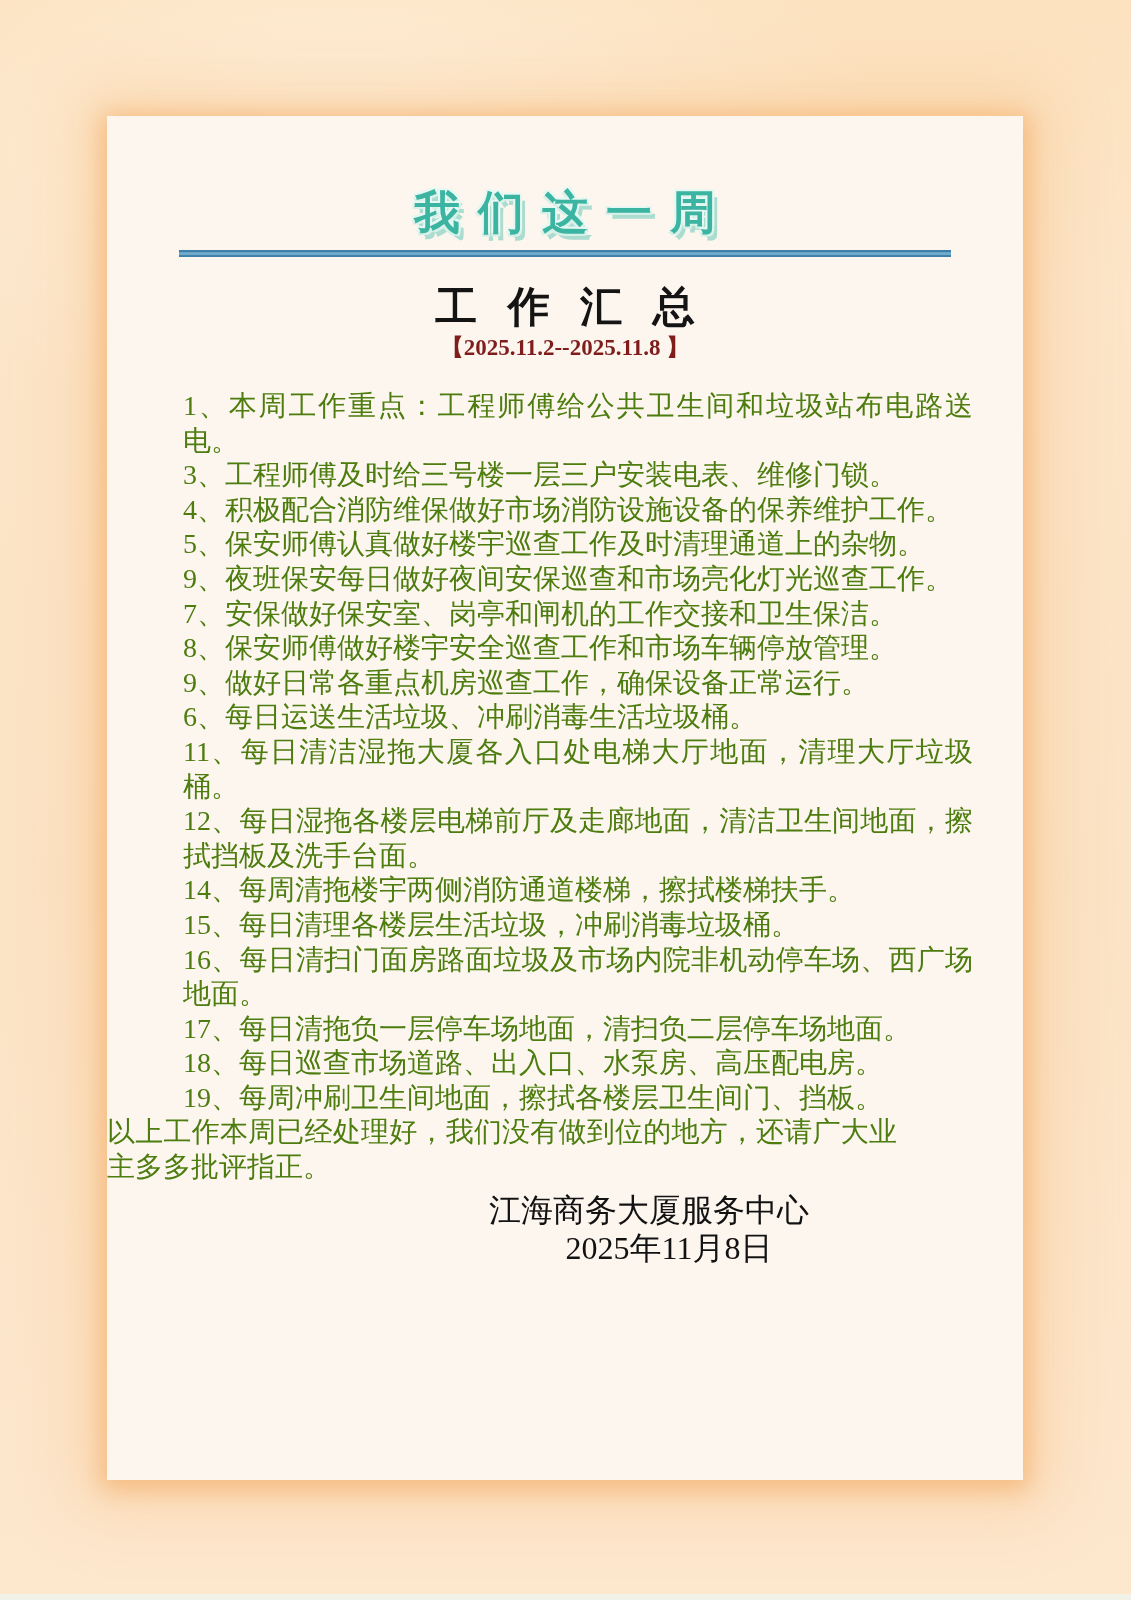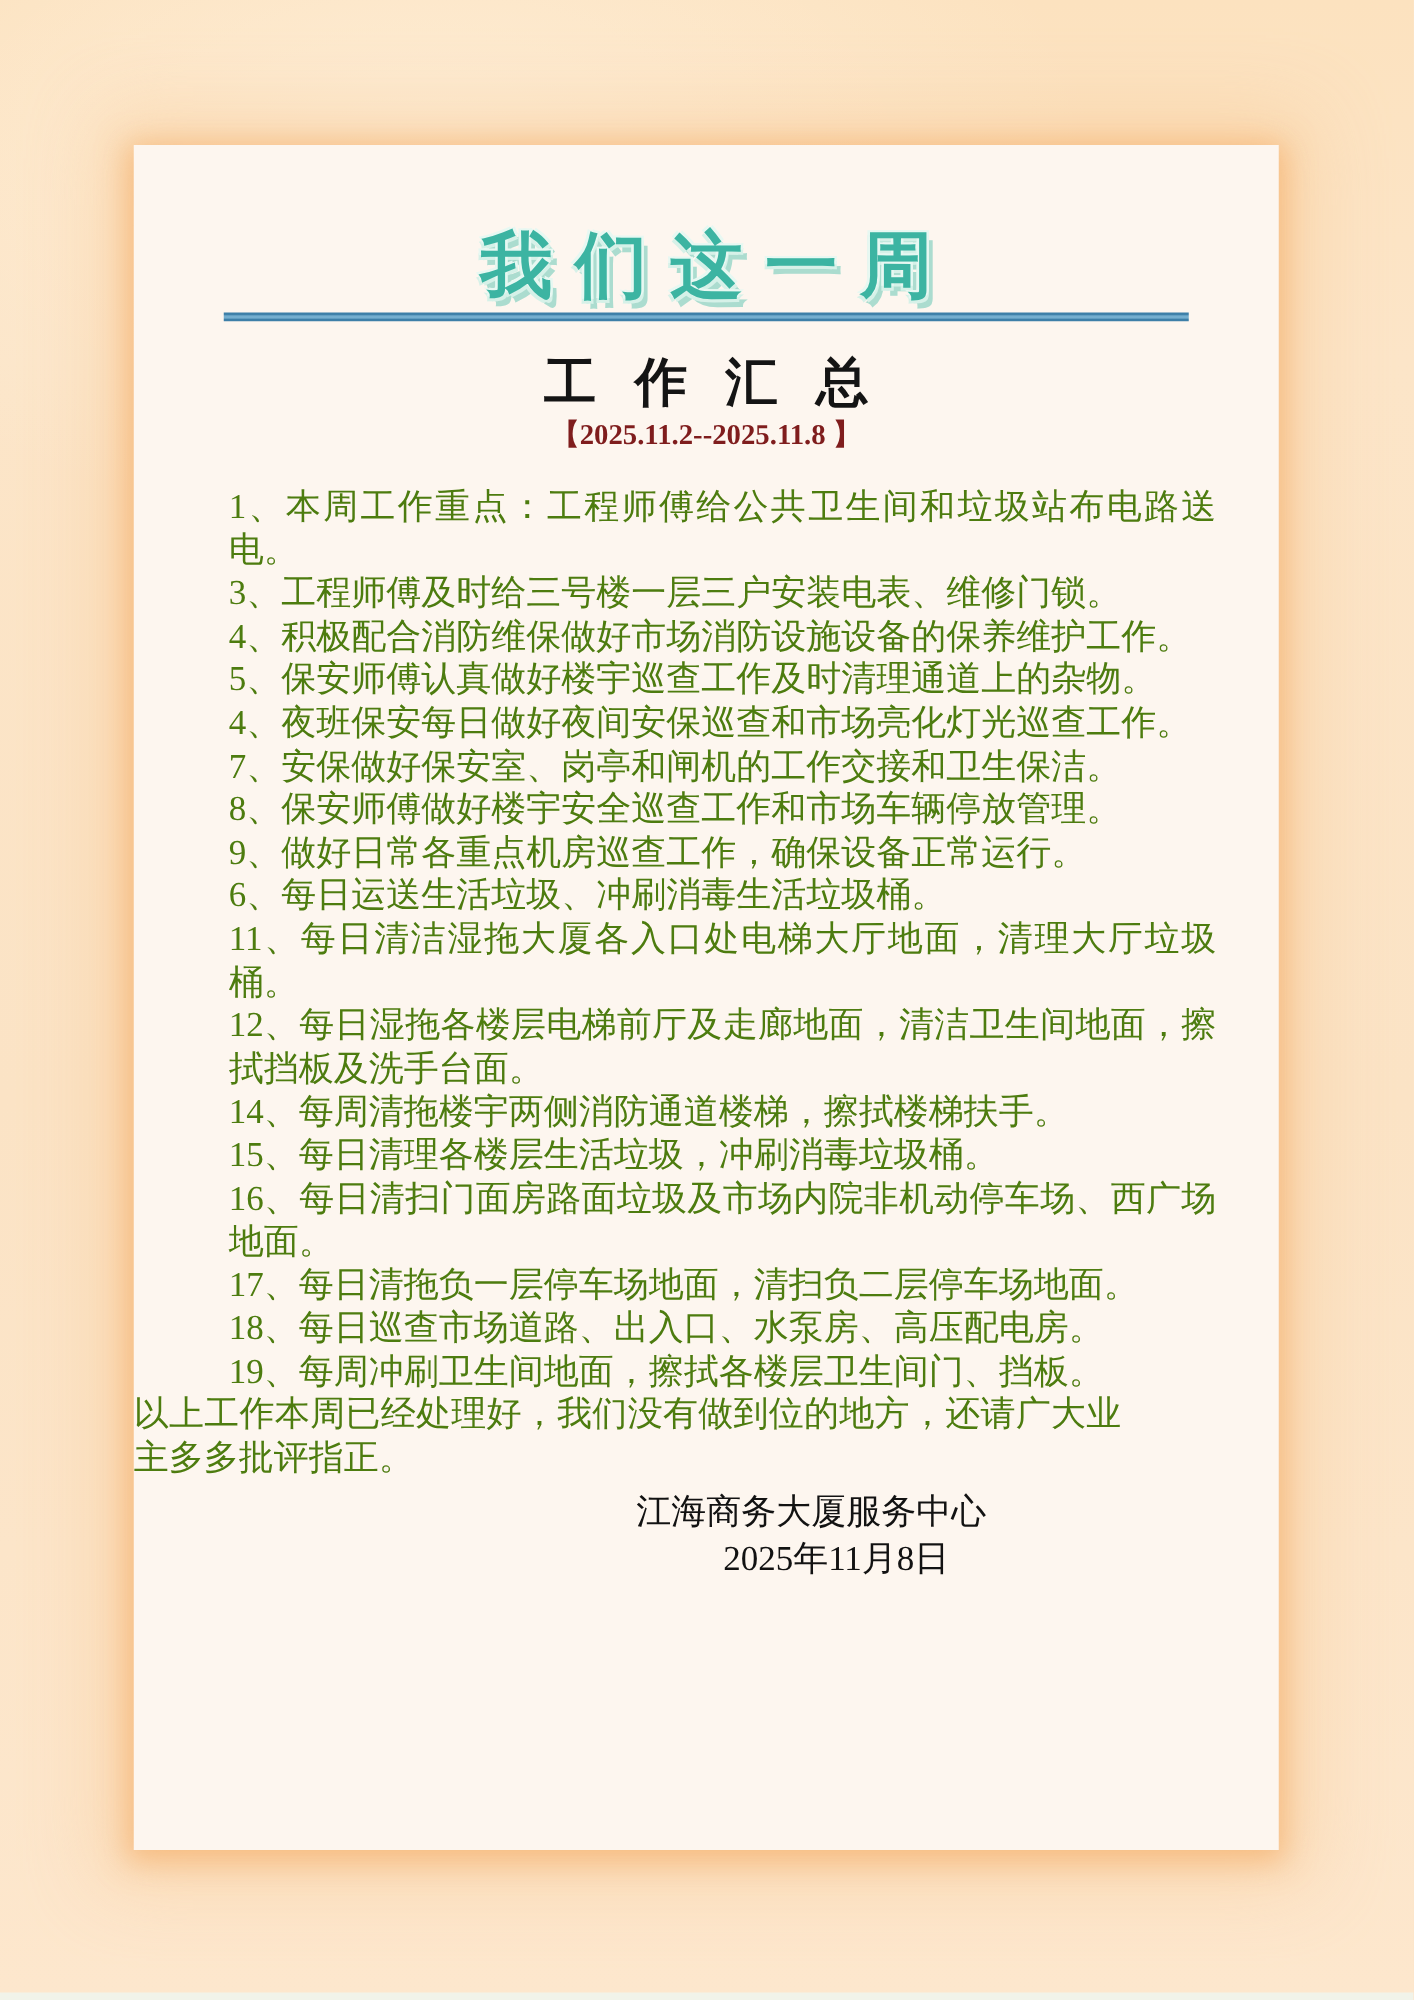--- a/index.html
+++ b/index.html
@@ -25,21 +25,21 @@
     height: 1364px;
     background: #fdf6ef;
     box-shadow:
       0 4px 22px 6px rgba(242,164,88,0.55),
       0 0 60px 26px rgba(248,198,142,0.45);
   }
   .title {
     margin-top: 64px;
     line-height: 66px;
     text-align: center;
-    font-size: 58px;
+    font-size: 46px;
     font-weight: bold;
     letter-spacing: 18px;
     padding-left: 18px; 
     color: #3cb4a2;
     text-shadow:
       -2px -2px 0 #e7f8f2,
        2px -2px 0 #e7f8f2,
       -2px  2px 0 #d6f1e8,
        2px  2px 0 #d6f1e8,
        5px  6px 0 #abdccf;
@@ -77,21 +77,21 @@
     color: #4d7c0f;
     text-align: justify;
   }
   .work-item, .closing {
     margin: 0;
     padding: 0;
   }
   .sig-block {
     margin-left: 76px;
     width: 790px;
-    font-size: 28px;
+    font-size: 32px;
     line-height: 38px;
     color: #121212;
     margin-top: 6px;
   }
   .sig-line {
     position: relative;
     left: 71px;
     text-align: center;
   }
   .sig-date {
@@ -120,21 +120,21 @@
 
     <div class="subtitle">工 作 汇 总</div>
 
     <div class="daterange">【2025.11.2--2025.11.8 】</div>
 
     <div class="body-text">
         <div class="work-item">1、本周工作重点：工程师傅给公共卫生间和垃圾站布电路送电。</div>
         <div class="work-item">3、工程师傅及时给三号楼一层三户安装电表、维修门锁。</div>
         <div class="work-item">4、积极配合消防维保做好市场消防设施设备的保养维护工作。</div>
         <div class="work-item">5、保安师傅认真做好楼宇巡查工作及时清理通道上的杂物。</div>
-        <div class="work-item">4、夜班保安每日做好夜间安保巡查和市场亮化灯光巡查工作。</div>
+        <div class="work-item">9、夜班保安每日做好夜间安保巡查和市场亮化灯光巡查工作。</div>
         <div class="work-item">7、安保做好保安室、岗亭和闸机的工作交接和卫生保洁。</div>
         <div class="work-item">8、保安师傅做好楼宇安全巡查工作和市场车辆停放管理。</div>
         <div class="work-item">9、做好日常各重点机房巡查工作，确保设备正常运行。</div>
         <div class="work-item">6、每日运送生活垃圾、冲刷消毒生活垃圾桶。</div>
         <div class="work-item">11、每日清洁湿拖大厦各入口处电梯大厅地面，清理大厅垃圾桶。</div>
         <div class="work-item">12、每日湿拖各楼层电梯前厅及走廊地面，清洁卫生间地面，擦拭挡板及洗手台面。</div>
         <div class="work-item">14、每周清拖楼宇两侧消防通道楼梯，擦拭楼梯扶手。</div>
         <div class="work-item">15、每日清理各楼层生活垃圾，冲刷消毒垃圾桶。</div>
         <div class="work-item">16、每日清扫门面房路面垃圾及市场内院非机动停车场、西广场地面。</div>
         <div class="work-item">17、每日清拖负一层停车场地面，清扫负二层停车场地面。</div>

